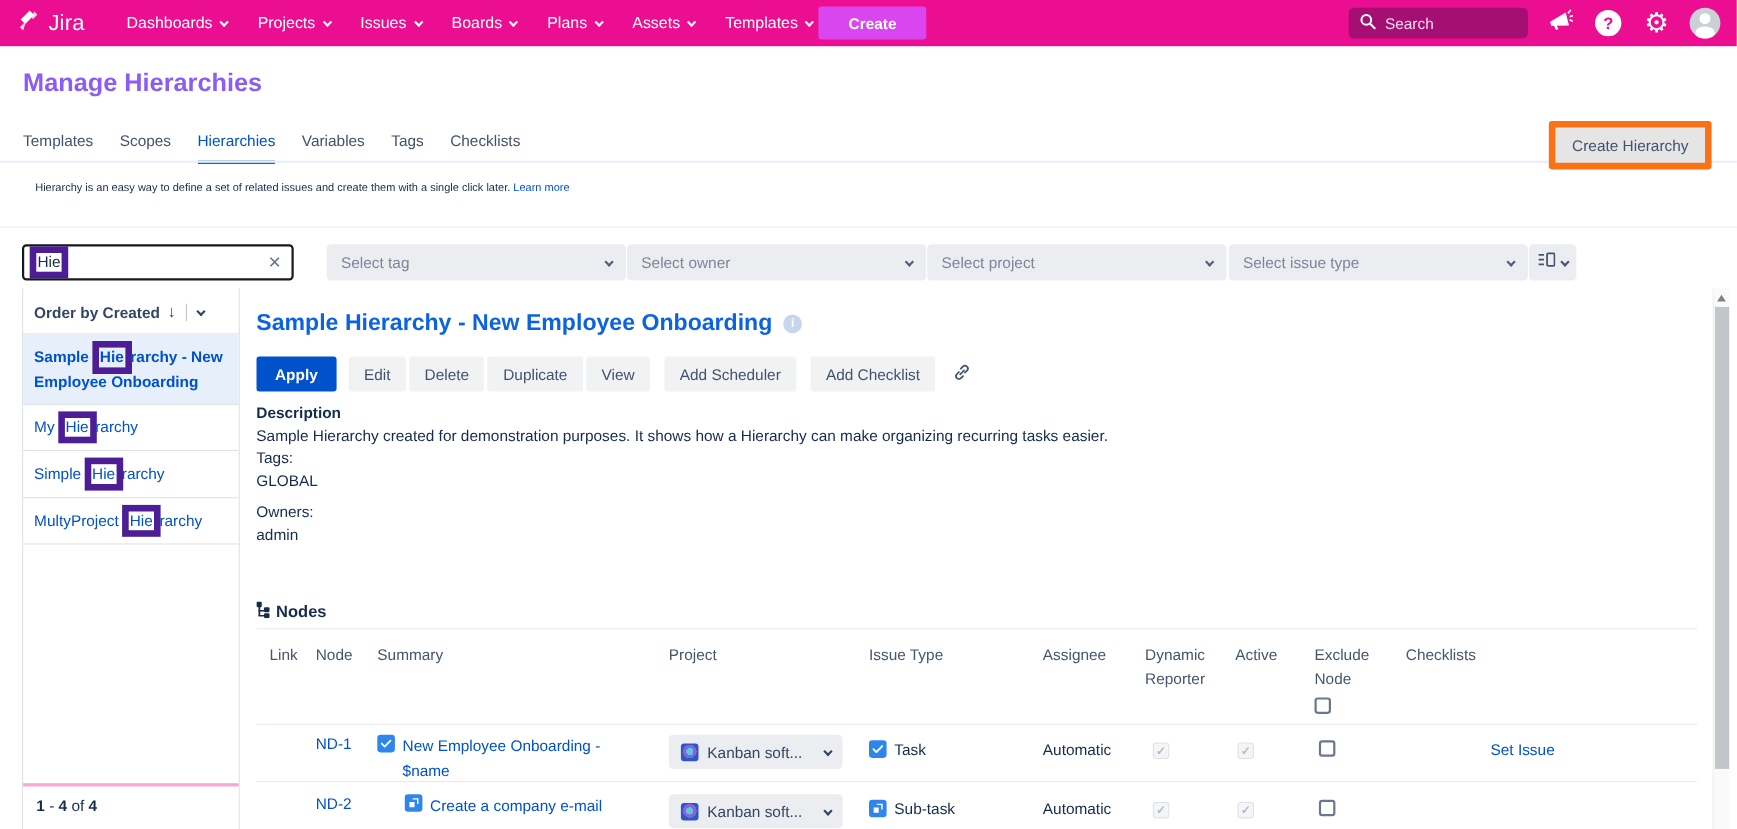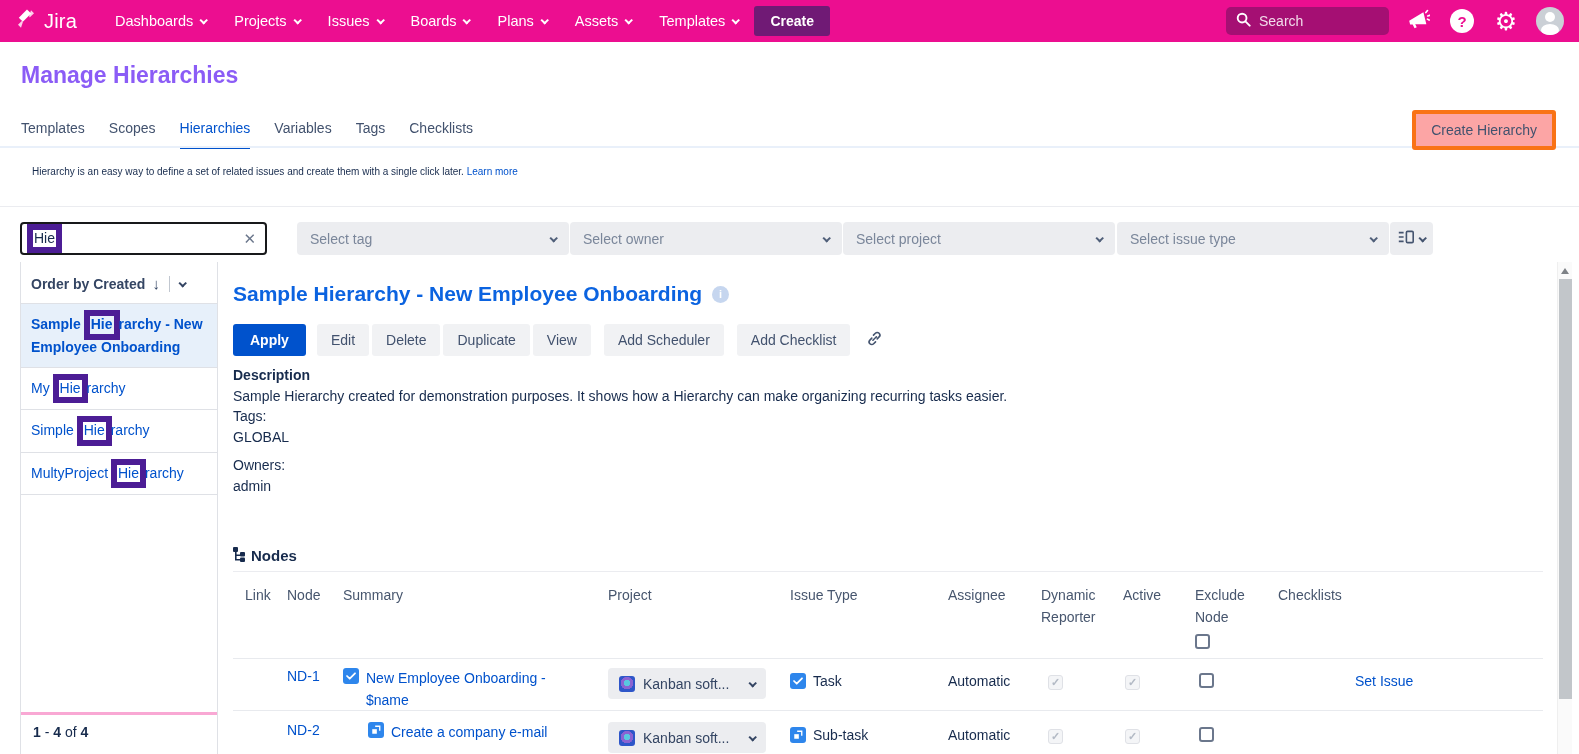--- a/index.html
+++ b/index.html
@@ -9,42 +9,42 @@
 
   
   .topnav { position:absolute; top:0; left:0; right:0; height:42px; background:#EC0E90;
             display:flex; align-items:center; padding:0 14px; }
   .brand { display:flex; align-items:center; gap:6px; color:#fff; margin-right:38px; }
   .brand-text { font-size:20px; font-weight:500; letter-spacing:.2px; }
   .navmenu { display:flex; align-items:center; gap:28px; }
   .navitem { display:flex; align-items:center; gap:7px; color:#fff; font-size:14.5px; cursor:pointer; }
   .chev { display:inline-block; width:6px; height:6px; border-right:2px solid currentColor;
           border-bottom:2px solid currentColor; transform:rotate(45deg) translateY(-1px); }
-  .nav-create { margin-left:16px; background:#701a75; color:#fff; border:none; border-radius:3px;
-                padding:7px 16px; font-size:14px; font-weight:600; font-family:inherit; cursor:pointer; }
+  .nav-create { margin-left:6px; background:#d946ef; color:#fff; border:none; border-radius:3px;
+                padding:7px 27px; font-size:14px; font-weight:600; font-family:inherit; cursor:pointer; }
   .nav-right { margin-left:auto; display:flex; align-items:center; gap:14px; }
   .nav-search { width:163px; height:28px; background:#A50F73; border-radius:5px; display:flex;
                 align-items:center; gap:8px; padding:0 10px; color:rgba(255,255,255,.85); font-size:14px; }
   .iconbtn { width:30px; height:30px; display:flex; align-items:center; justify-content:center; cursor:pointer; }
   .help-circle { width:24px; height:24px; border-radius:50%; background:#fff; color:#EC0E90;
                  font-weight:700; font-size:15px; display:flex; align-items:center; justify-content:center; }
   .gear { color:#fff; font-size:25px; line-height:1; }
   .avatar { width:28px; height:28px; border-radius:50%; background:#CBD0D6; position:relative; overflow:hidden; }
   .avatar::before { content:""; position:absolute; top:5px; left:9px; width:10px; height:10px;
                     border-radius:50%; background:#fff; }
   .avatar::after { content:""; position:absolute; top:17px; left:5px; width:18px; height:12px;
                    border-radius:50%; background:#fff; }
 
   
   .page-title { position:absolute; left:21px; top:62px; font-size:23px; font-weight:700; color:#8b5cf6; }
   .tabs { position:absolute; left:21px; top:120px; display:flex; gap:24px; font-size:14px; color:#42526E; }
   .tab { padding-bottom:10px; cursor:pointer; }
   .tab.active { color:#0052CC; font-weight:500; border-bottom:3px solid #0052CC; }
   .tabs-divider { position:absolute; left:0; right:0; top:146px; height:2px; background:#E9F0FA; }
-  .create-hier-btn { position:absolute; right:23px; top:110px; background:#fca5a5; border:4px solid #f97316;
+  .create-hier-btn { position:absolute; right:23px; top:110px; background:#e5e5e5; border:6px solid #f97316;
                      border-radius:3px; padding:8px 15px; font-size:14px; color:#42526E;
                      font-family:inherit; cursor:pointer; }
   .intro { position:absolute; left:32px; top:166px; font-size:10px; color:#172B4D; }
   .intro a { color:#0052CC; text-decoration:none; cursor:pointer; }
   .intro-divider { position:absolute; left:0; right:0; top:206px; height:1px; background:#EBECF0; }
 
   
   .search-box { position:absolute; left:20px; top:222px; width:247px; height:33px; background:#fff;
                 border:2px solid #18191B; border-radius:4px; display:flex; align-items:center;
                 padding:0 9px 0 6px; font-size:14px; color:#172B4D; }

